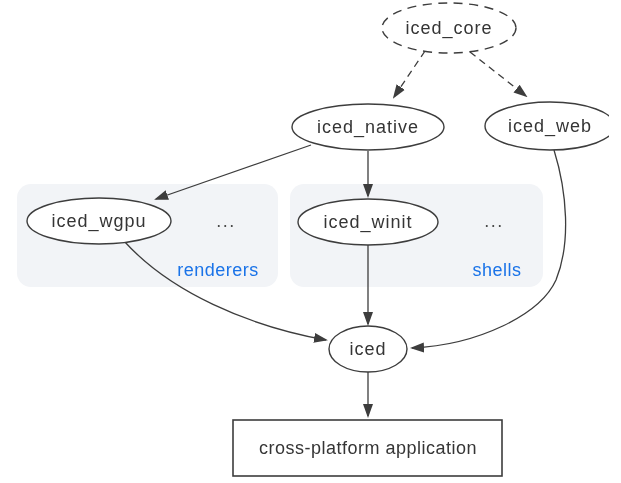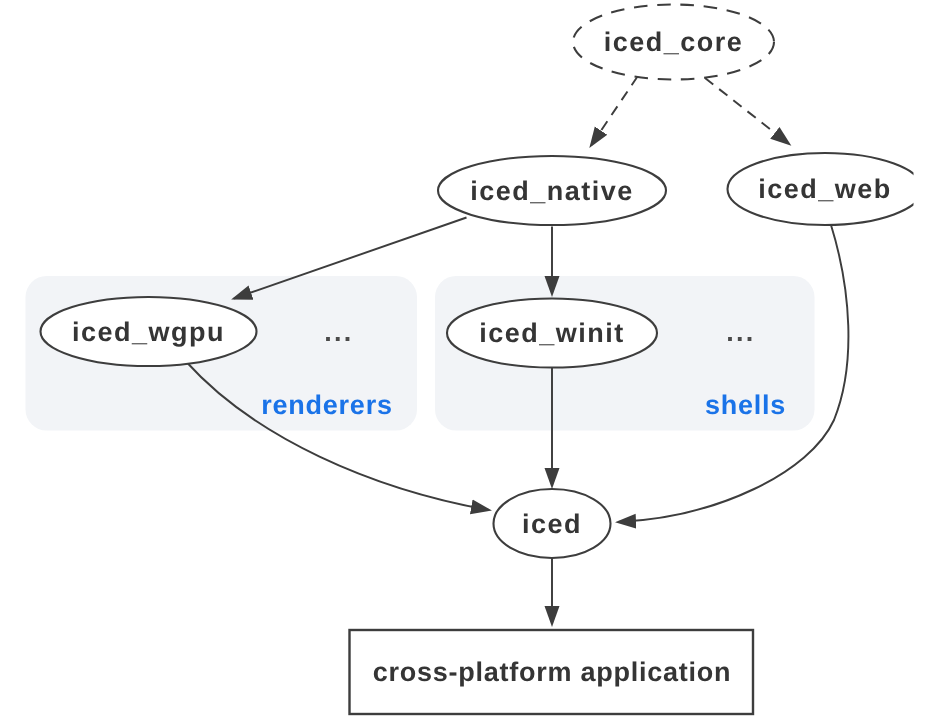--- a/index.html
+++ b/index.html
@@ -7,21 +7,20 @@
     padding: 0;
     background: #ffffff;
     font-family: "Liberation Sans", sans-serif;
   }
   .canvas {
     position: relative;
     width: 609px;
     height: 483px;
     background: #ffffff;
     overflow: hidden;
-    font-weight: bold;
   }
   svg { display: block; }
 
   .node-ellipse {
     fill: #ffffff;
     stroke: #3d3d3d;
     stroke-width: 1.4;
   }
   .node-ellipse.dashed {
     stroke-dasharray: 9 6.5;

